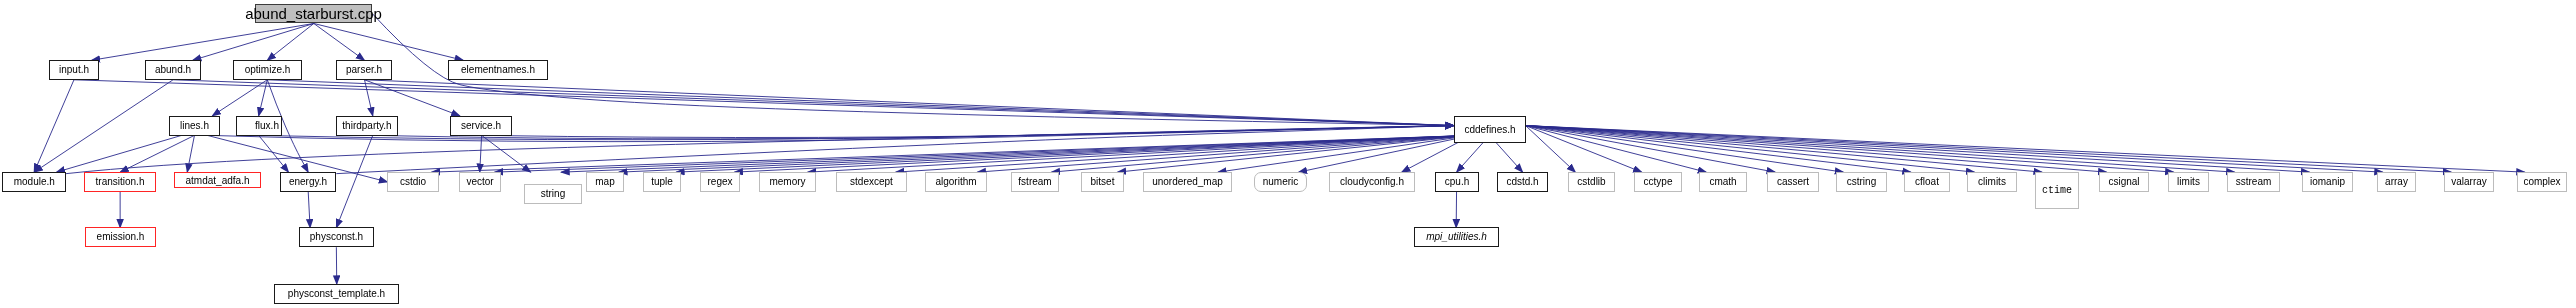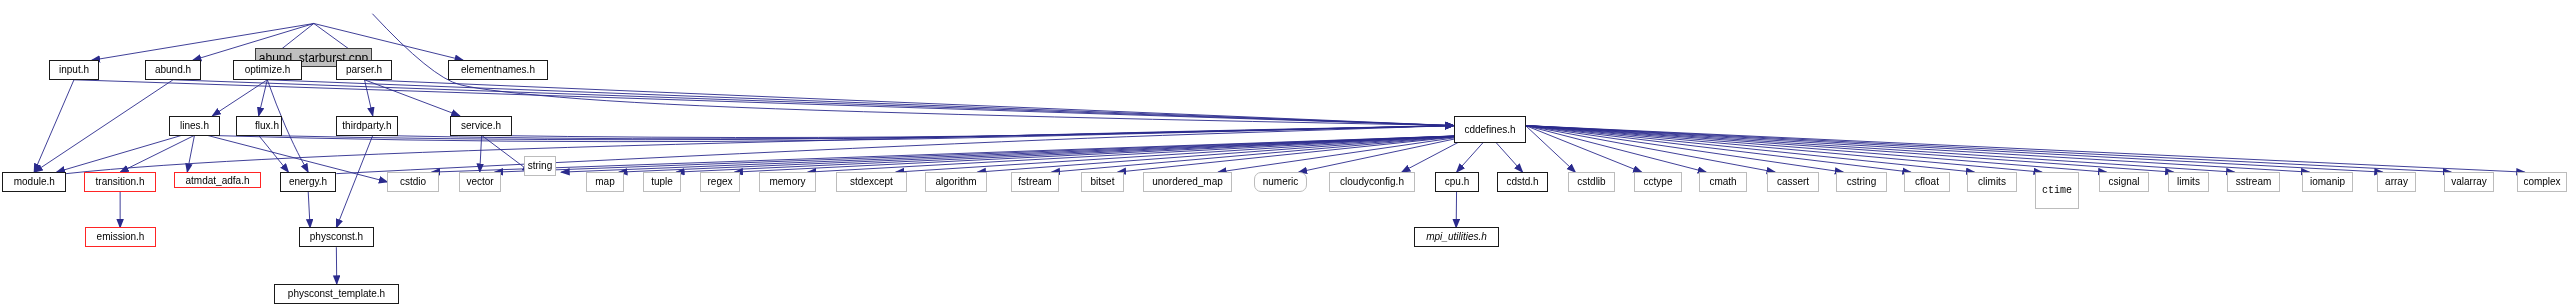--- a/index.html
+++ b/index.html
@@ -6,21 +6,21 @@
   .graph{position:relative;width:2576px;height:309px;background:#ffffff;overflow:hidden;
          font-family:"Liberation Sans",sans-serif;}
   .edge-layer{position:absolute;left:0;top:0;width:2576px;height:309px;}
   .edge{fill:none;stroke:var(--edge-color,#2a2a8c);stroke-width:1.2px;}
   .node{position:absolute;box-sizing:border-box;display:flex;align-items:center;justify-content:center;
         background:var(--node-fill,#ffffff);color:var(--text-color,#000000);
         font-size:10px;white-space:nowrap;border:1.1px solid #1a1a1a;z-index:2;}
   .node.internal{border-color:var(--internal-border,#1a1a1a);}
   .node.external{border-color:var(--external-border,#bcbcbc);}
   .node.truncated{border-color:var(--truncated-border,#ff2424);}
-  .node.current{background:var(--current-fill,#bfbfbf);border:1.5px solid var(--current-border,#3c3c3c);font-size:12px;margin-top:44px;}
+  .node.current{background:var(--current-fill,#bfbfbf);border:1.5px solid var(--current-border,#3c3c3c);font-size:15px;}
 </style>
 </head>
 <body>
 
 <div class="graph">
   <svg class="edge-layer" viewBox="0 0 3431 411" width="2576" height="309" xmlns="http://www.w3.org/2000/svg">
     <defs>
       <marker id="arrow" markerUnits="userSpaceOnUse" markerWidth="13" markerHeight="11" refX="11.5" refY="5" orient="auto">
         <path d="M0,0 L13,5 L0,10 z" fill="#2a2a8c"></path>
       </marker>
@@ -102,21 +102,21 @@
     <div class="node internal" style="left: 236px; top: 116px; width: 46px; height: 19.5px; padding-left: 16px;">flux.h</div>
     <div class="node internal" style="left: 336px; top: 116px; width: 62px; height: 19.5px;">thirdparty.h</div>
     <div class="node internal" style="left: 450px; top: 116px; width: 62px; height: 19.5px;">service.h</div>
     <div class="node internal" style="left: 1454px; top: 116px; width: 72px; height: 27px;">cddefines.h</div>
     <div class="node internal" style="left: 2.3px; top: 172px; width: 64px; height: 19.5px;">module.h</div>
     <div class="node truncated" style="left: 84px; top: 172px; width: 72px; height: 19.5px;">transition.h</div>
     <div class="node truncated" style="left: 174px; top: 172px; width: 87px; height: 16px;">atmdat_adfa.h</div>
     <div class="node internal" style="left: 280px; top: 172px; width: 56px; height: 19.5px;">energy.h</div>
     <div class="node external" style="left: 387px; top: 172px; width: 52px; height: 19.5px;">cstdio</div>
     <div class="node external" style="left: 459px; top: 172px; width: 42px; height: 19.5px;">vector</div>
-    <div class="node external" style="left: 524px; top: 156px; width: 32px; height: 19.5px;">string</div>
+    <div class="node external" style="left: 524px; top: 184px; width: 58px; height: 19.5px;">string</div>
     <div class="node external" style="left: 586px; top: 172px; width: 38px; height: 19.5px;">map</div>
     <div class="node external" style="left: 643px; top: 172px; width: 38px; height: 19.5px;">tuple</div>
     <div class="node external" style="left: 700px; top: 172px; width: 40px; height: 19.5px;">regex</div>
     <div class="node external" style="left: 759px; top: 172px; width: 57px; height: 19.5px;">memory</div>
     <div class="node external" style="left: 836px; top: 172px; width: 71px; height: 19.5px;">stdexcept</div>
     <div class="node external" style="left: 925px; top: 172px; width: 62px; height: 19.5px;">algorithm</div>
     <div class="node external" style="left: 1011px; top: 172px; width: 48px; height: 19.5px;">fstream</div>
     <div class="node external" style="left: 1081px; top: 172px; width: 43px; height: 19.5px;">bitset</div>
     <div class="node external" style="left: 1143px; top: 172px; width: 89px; height: 19.5px;">unordered_map</div>
     <div class="node external" style="left: 1254px; top: 172px; width: 53px; height: 19.5px; border-radius: 7px;">numeric</div>

